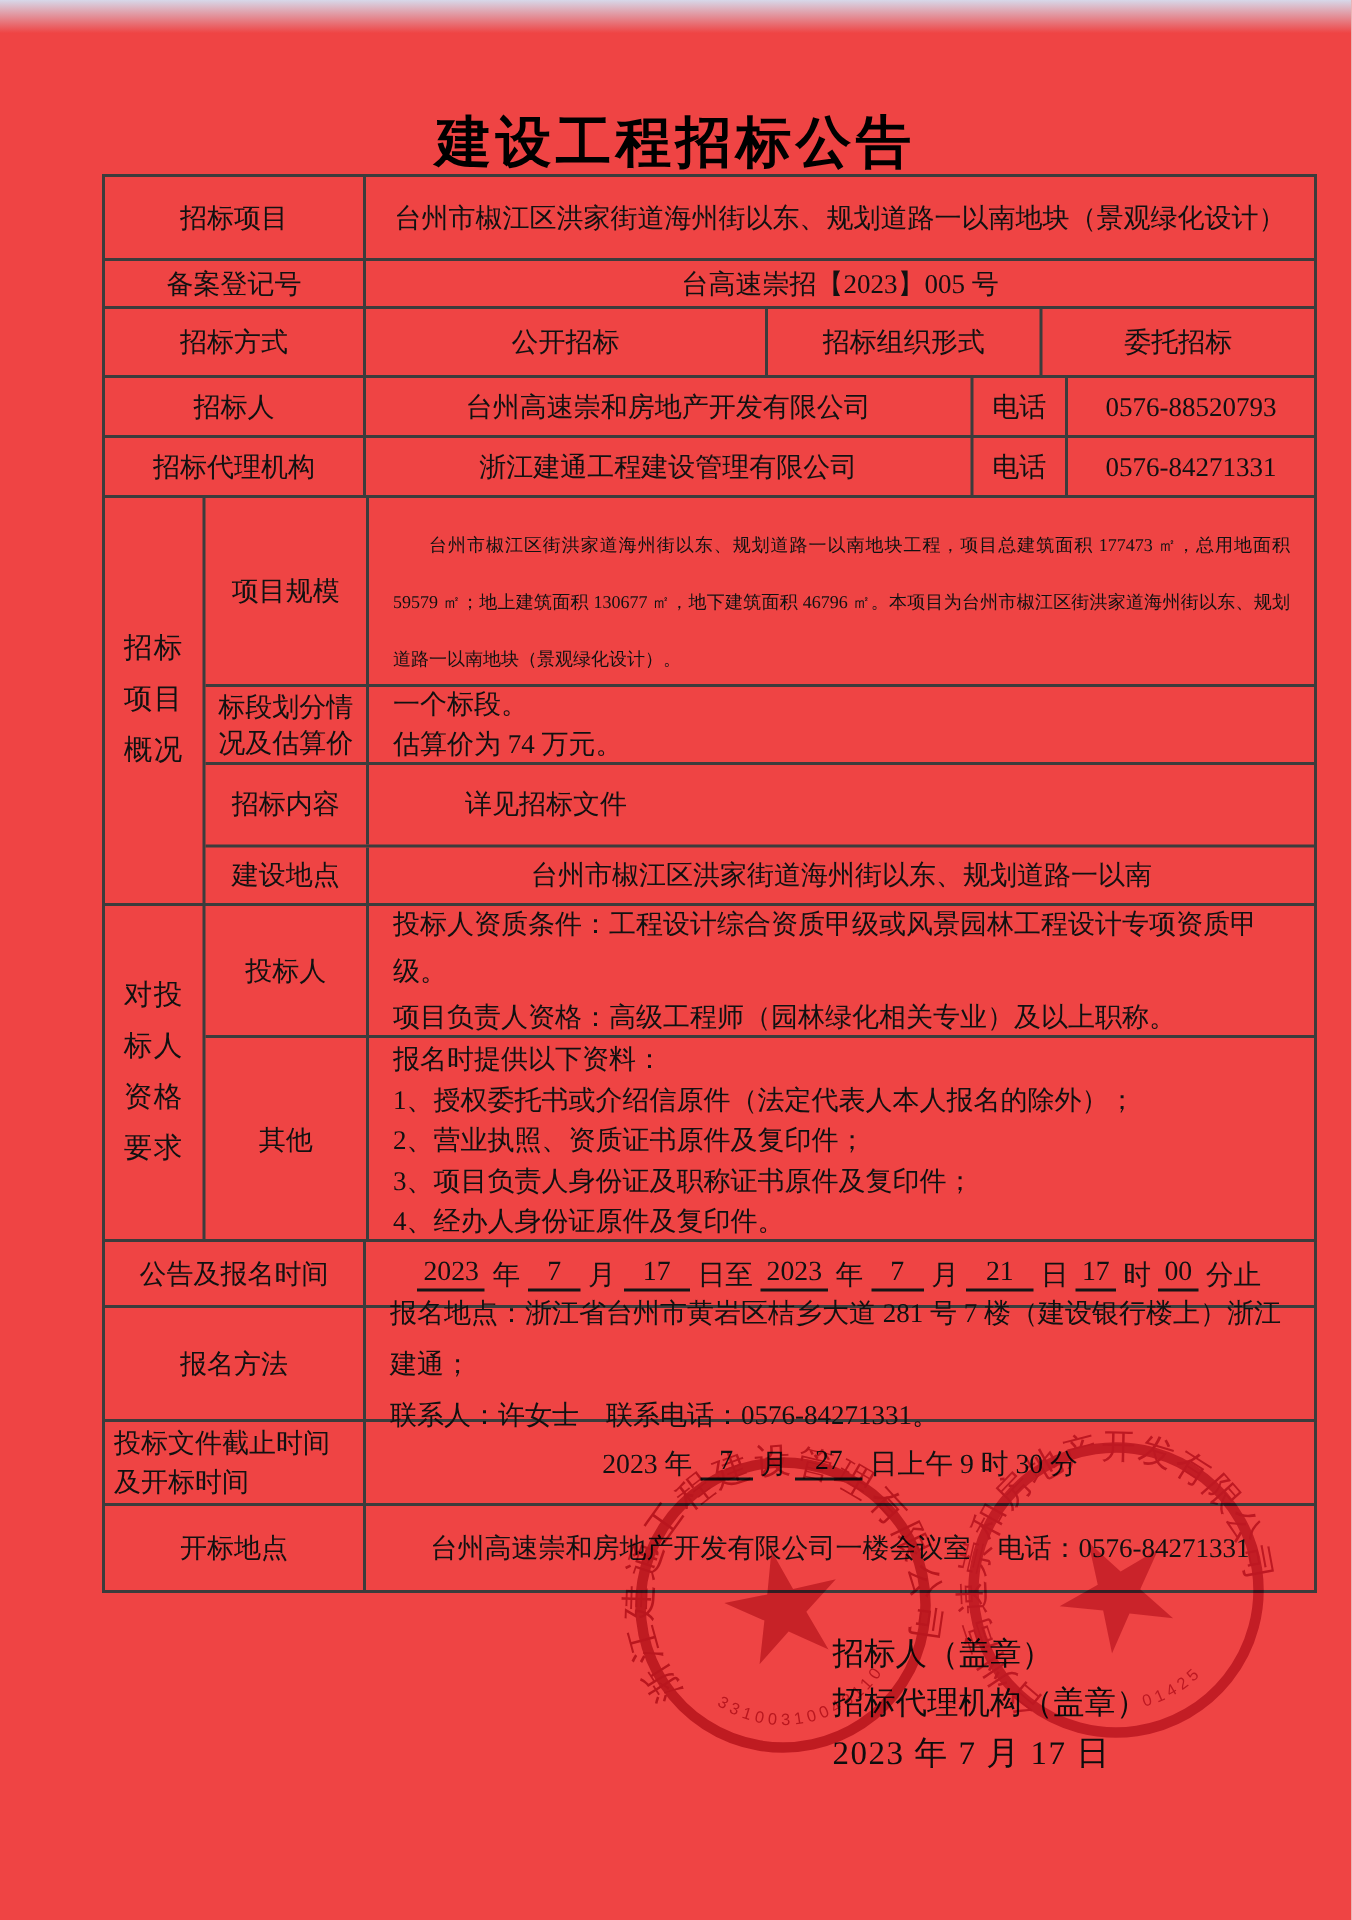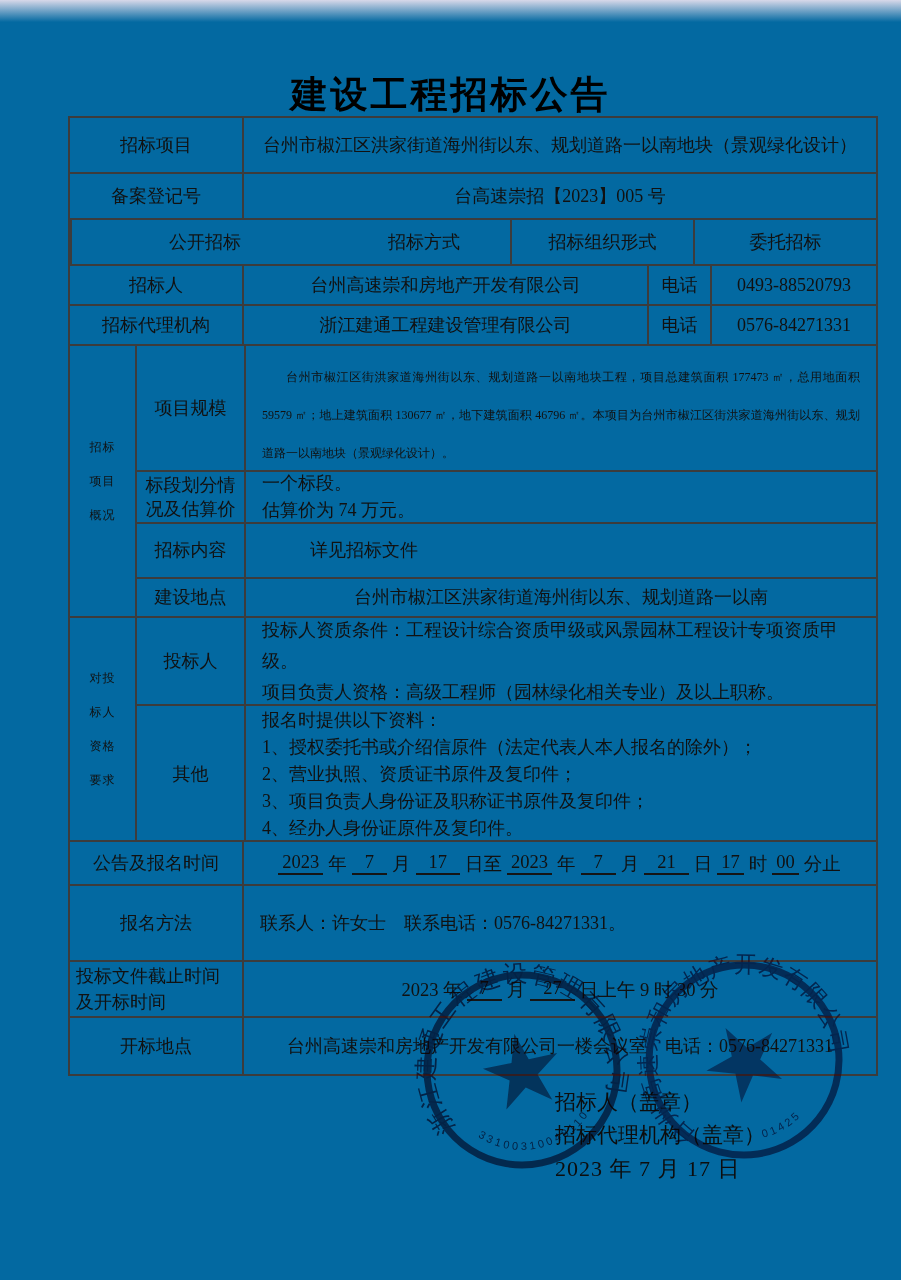--- a/index.html
+++ b/index.html
@@ -1,19 +1,19 @@
 <!DOCTYPE html>
 <html><head>
 <meta charset="utf-8">
 <style>
   * { box-sizing: border-box; margin: 0; padding: 0; }
   html,body { background:#e8e8e8; }
   .page {
     position: relative; width: 901px; height: 1280px;
-    background: #0369a1; overflow: hidden; margin: 0 auto;
+    background: #ef4444; overflow: hidden; margin: 0 auto;
     font-family: "Liberation Serif", serif; color: #111;
   }
   .top-tint { position:absolute; top:0; left:0; right:0; height:26px;
     background: linear-gradient(180deg, #d7d8e9 0%, rgba(255,255,255,0) 85%); }
   .title {
     position: absolute; top: 70px; left: 0; width: 100%;
     text-align: center; font-family: "Liberation Sans", sans-serif;
     font-weight: bold; font-size: 37px; letter-spacing: 3px; color: #000;
   }
   .btable {
@@ -24,21 +24,21 @@
   .tr { display: flex; border-bottom: 2px solid #3c3c3c; }
   .tr.last { border-bottom: none; }
   .td { display: flex; align-items: center; justify-content: center;
         text-align: left; padding: 2px 6px; }
   .td.bl { border-left: 2px solid #3c3c3c; }
   .w-label { width: 172px; flex: none; }
   .grow { flex: 1; }
   
   .sec { display: flex; border-bottom: 2px solid #3c3c3c; }
   .sec-label { width: 65px; flex: none; display: flex; flex-direction: column;
-    align-items: center; justify-content: center; font-size: 12px;
+    align-items: center; justify-content: center; font-size: 19px;
     line-height: 34px; letter-spacing: 1px; }
   .sec-body { flex: 1; border-left: 2px solid #3c3c3c; display: flex;
     flex-direction: column; }
   .sec-row { display: flex; border-bottom: 2px solid #3c3c3c; }
   .sec-row.last { border-bottom: none; }
   .sublabel { width: 107px; flex: none; display: flex; align-items: center;
     justify-content: center; text-align: center; padding: 2px 8px; }
   .content { flex: 1; border-left: 2px solid #3c3c3c; }
   .para { display: block; text-align: justify; padding: 12px 16px 8px 16px;
     line-height: 38px; font-size: 12px; }
@@ -71,37 +71,37 @@
 
   <div class="title">建设工程招标公告</div>
 
   <div class="btable">
 
     <div class="tr" style="height:56px">
       <div class="td w-label">招标项目</div>
       <div class="td bl grow">台州市椒江区洪家街道海州街以东、规划道路一以南地块（景观绿化设计）</div>
     </div>
 
-    <div class="tr" style="height:46px">
+    <div class="tr" style="height:32px">
       <div class="td w-label">备案登记号</div>
       <div class="td bl grow">台高速崇招【2023】005 号</div>
     </div>
 
     <div class="tr" style="height:46px">
+      <div class="td w-label">招标方式</div>
       <div class="td bl" style="width:268px">公开招标</div>
-      <div class="td w-label">招标方式</div>
       <div class="td bl" style="width:183px">招标组织形式</div>
       <div class="td bl grow">委托招标</div>
     </div>
 
     <div class="tr" style="height:40px">
       <div class="td w-label">招标人</div>
       <div class="td bl" style="width:405px">台州高速崇和房地产开发有限公司</div>
       <div class="td bl" style="width:63px">电话</div>
-      <div class="td bl grow">0493-88520793</div>
+      <div class="td bl grow">0576-88520793</div>
     </div>
 
     <div class="tr" style="height:40px">
       <div class="td w-label">招标代理机构</div>
       <div class="td bl" style="width:405px">浙江建通工程建设管理有限公司</div>
       <div class="td bl" style="width:63px">电话</div>
       <div class="td bl grow">0576-84271331</div>
     </div>
 
     <div class="sec" style="height:272px">
@@ -179,20 +179,21 @@
           <span class="u">17</span>
           <span class="seg">时</span>
           <span class="u">00</span>
           <span class="seg">分止</span>
       </div>
     </div>
 
     <div class="tr" style="height:76px">
       <div class="td w-label">报名方法</div>
       <div class="td bl grow linesbox lh34">
+        <div>报名地点：浙江省台州市黄岩区桔乡大道 281 号 7 楼（建设银行楼上）浙江建通；</div>
         <div>联系人：许女士　联系电话：0576-84271331。</div>
       </div>
     </div>
 
     <div class="tr" style="height:56px">
       <div class="td w-label" style="line-height:26px">投标文件截止时间及开标时间</div>
       <div class="td bl grow dateline">
         <span class="seg">2023 年</span>
           <span class="u wide">7</span>
           <span class="seg">月</span>

